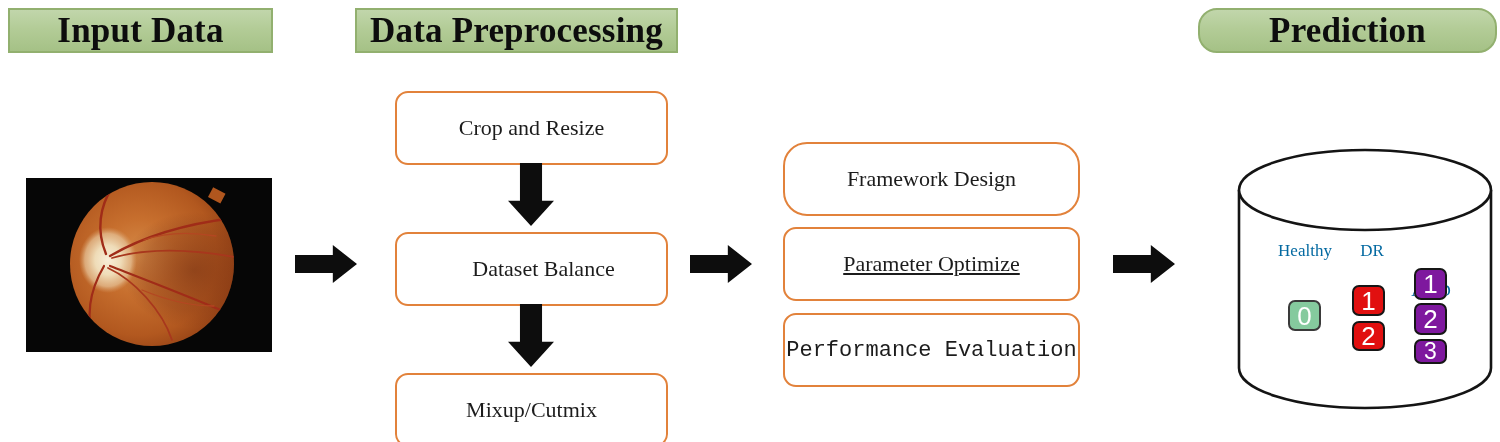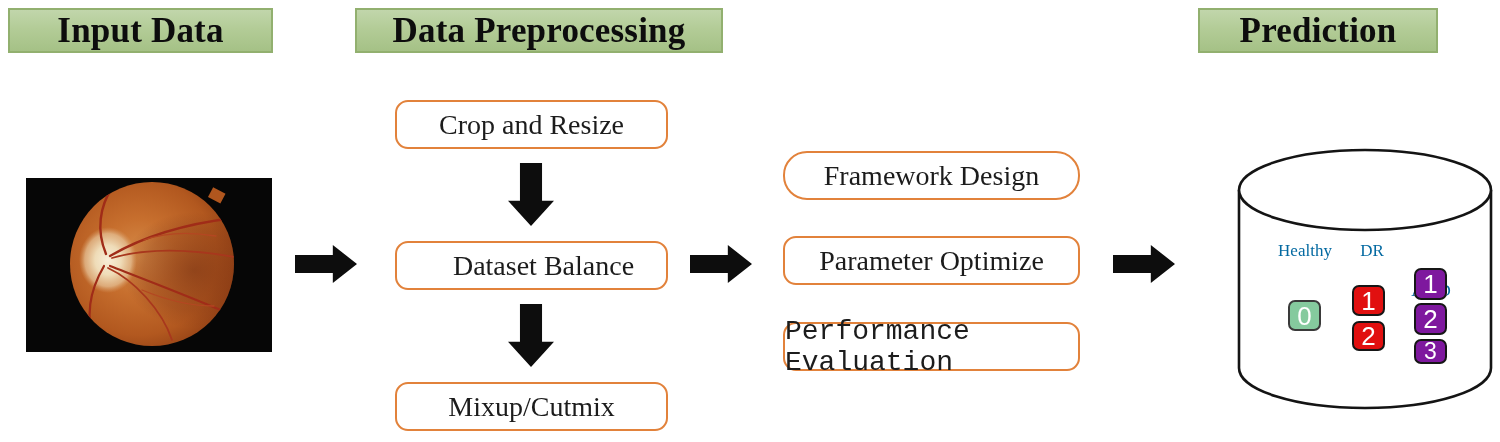--- a/index.html
+++ b/index.html
@@ -10,24 +10,24 @@
   
   .hdr{
     position:absolute;top:8px;height:45px;box-sizing:border-box;
     background:linear-gradient(180deg,#c1d6ab 0%,#b3cc97 45%,#a5c186 100%);
     border:2px solid #92b06f;
     display:flex;align-items:center;justify-content:center;
     font-weight:700;font-size:35px;color:#0d0d0d;letter-spacing:0.2px;
   }
   
   .pbox{
-    position:absolute;box-sizing:border-box;height:49px;background:#ffffff;
+    position:absolute;box-sizing:border-box;height:74px;background:#ffffff;
     border:2px solid #e2823b;border-radius:13px;
     display:flex;align-items:center;justify-content:center;
-    font-size:28px;color:#1c1c1c;margin-top:9px;
+    font-size:22px;color:#1c1c1c;
   }
   
   .arrow-r{
     position:absolute;width:62px;height:38px;background:#0d0d0d;
     clip-path:polygon(0 26%,61% 26%,61% 0,100% 50%,61% 100%,61% 74%,0 74%);
   }
   .arrow-d{
     position:absolute;width:46px;height:63px;background:#0d0d0d;
     clip-path:polygon(26% 0,74% 0,74% 60%,100% 60%,50% 100%,0 60%,26% 60%);
   }
@@ -45,22 +45,22 @@
   .sq-red{background:#e11010;}
   .sq-purple{background:#7e189e;}
   svg{display:block;}
 </style>
 </head>
 <body>
 
 <div class="canvas">
 
   <div class="hdr" style="left:8px;width:265px;">Input Data</div>
-  <div class="hdr" style="left:355px;width:368px;">Data Preprocessing</div>
-  <div class="hdr" style="left:1198px;width:240px;">Prediction</div>
+  <div class="hdr" style="left:355px;width:323px;">Data Preprocessing</div>
+  <div class="hdr" style="left:1198px;width:299px;border-radius:19px;">Prediction</div>
 
   <svg style="position:absolute;left:26px;top:178px;" width="246" height="174" viewBox="0 0 246 174">
     <defs>
       <radialGradient id="retina" cx="42%" cy="46%" r="66%">
         <stop offset="0%" stop-color="#d78d4a"></stop>
         <stop offset="35%" stop-color="#c76f2e"></stop>
         <stop offset="72%" stop-color="#b2581f"></stop>
         <stop offset="100%" stop-color="#8a3a12"></stop>
       </radialGradient>
       <radialGradient id="macula" cx="50%" cy="50%" r="50%">
@@ -99,21 +99,21 @@
   <div class="arrow-r" style="left:690px;top:245px;"></div>
   <div class="arrow-r" style="left:1113px;top:245px;"></div>
 
   <div class="pbox" style="left:395px;top:91px;width:273px;">Crop and Resize</div>
   <div class="arrow-d" style="left:508px;top:163px;"></div>
   <div class="pbox" style="left:395px;top:232px;width:273px;padding-left:24px;">Dataset Balance</div>
   <div class="arrow-d" style="left:508px;top:304px;"></div>
   <div class="pbox" style="left:395px;top:373px;width:273px;">Mixup/Cutmix</div>
 
   <div class="pbox" style="left:783px;top:142px;width:297px;border-radius:24px;">Framework Design</div>
-  <div class="pbox" style="left:783px;top:227px;width:297px;">Parameter Optimize</div>
+  <div class="pbox" style="left:783px;top:227px;width:297px;text-decoration:underline;">Parameter Optimize</div>
   <div class="pbox" style="left:783px;top:313px;width:297px;font-family:Liberation Mono, monospace;">Performance Evaluation</div>
 
   <svg style="position:absolute;left:1237px;top:148px;" width="256" height="262" viewBox="0 0 256 262">
     <path d="M2,42 L2,220 A126,40 0 0 0 254,220 L254,42" fill="#ffffff" stroke="#141414" stroke-width="2.6"></path>
     <ellipse cx="128" cy="42" rx="126" ry="40" fill="#ffffff" stroke="#141414" stroke-width="2.6"></ellipse>
   </svg>
 
   <div class="cls-label" style="left:1267px;top:241px;width:76px;">Healthy</div>
   <div class="cls-label" style="left:1349px;top:241px;width:46px;">DR</div>
   <div class="cls-label" style="left:1404px;top:241px;width:54px;margin-top:40px;">AMD</div>

